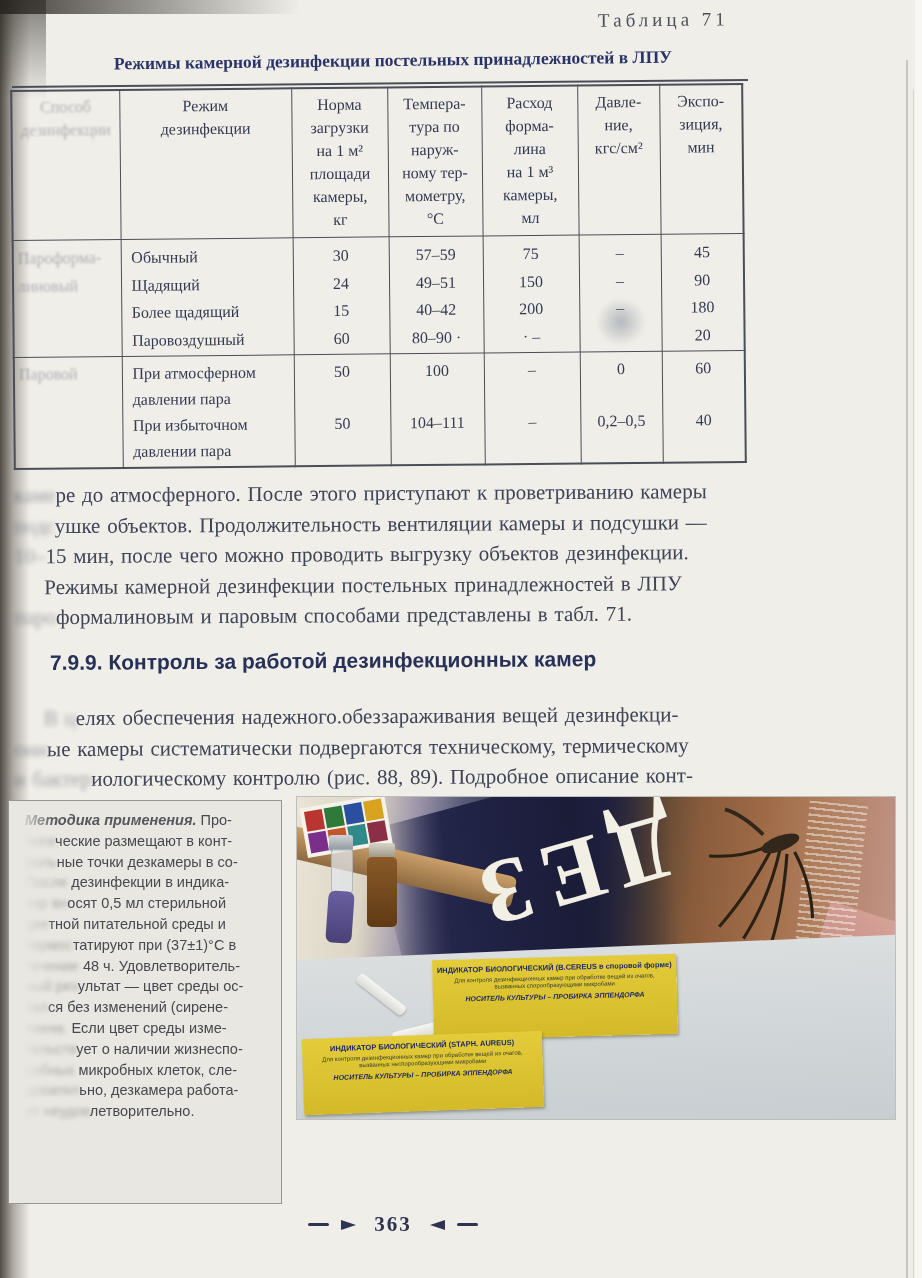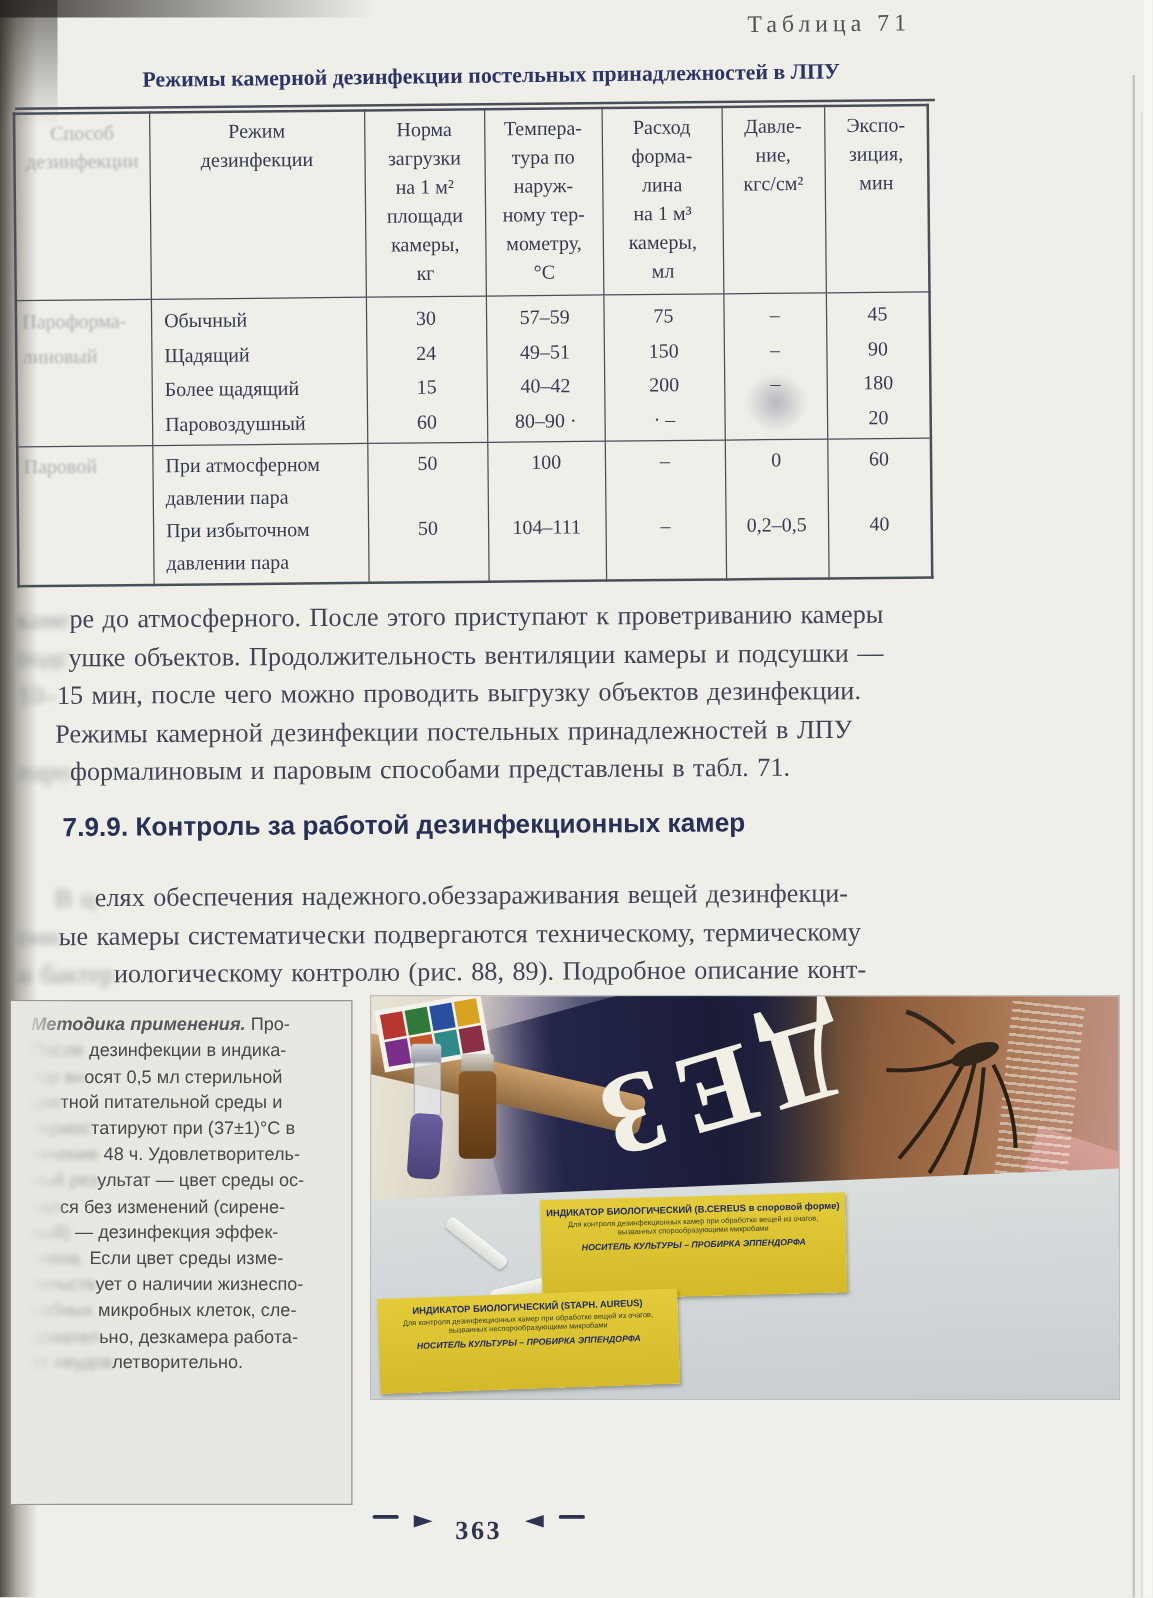--- a/index.html
+++ b/index.html
@@ -111,21 +111,21 @@
         text-align:center;font-family:"Liberation Sans",sans-serif;}
   .lblA{left:136px;top:160px;width:244px;height:80px;transform:rotate(-1.5deg);}
   .lblB{left:6px;top:238px;width:240px;height:76px;transform:rotate(-2deg);}
   .ylabel .t{font-size:7.5px;font-weight:bold;color:#1e2a66;line-height:9px;}
   .ylabel .d{font-size:6px;color:#39402e;margin-top:3px;white-space:pre-line;line-height:7px;}
   .ylabel .c{font-size:7px;font-weight:bold;font-style:italic;color:#1e2a66;margin-top:4px;}
 
   .caption{position:absolute;left:300px;top:1126px;width:475px;text-align:center;font-size:18px;
         line-height:25px;color:#3a4158;white-space:pre-line;}
 
-  .pagenum{position:absolute;left:298px;top:1212px;width:170px;display:flex;align-items:flex-start;
+  .pagenum{position:absolute;left:308px;top:1212px;width:170px;display:flex;align-items:center;
         justify-content:center;gap:18px;color:#2e3450;}
   .pagenum .num{font-weight:bold;font-size:21px;letter-spacing:2px;}
   .arr-line{width:30px;height:3px;background:#2e3450;border-radius:2px;}
   .tri-r{width:0;height:0;border-left:15px solid #2e3450;border-top:5px solid transparent;
         border-bottom:5px solid transparent;margin-left:-6px;}
   .tri-l{width:0;height:0;border-right:15px solid #2e3450;border-top:5px solid transparent;
         border-bottom:5px solid transparent;margin-right:-6px;}
 </style>
 </head>
 <body>
@@ -247,28 +247,29 @@
   <div class="heading">7.9.9. Контроль за работой дезинфекционных камер</div>
 
   <div class="para p2">
     <div class="ln ind"><span class="bl">В ц</span><span>елях обеспечения надежного.обеззараживания вещей дезинфекци-</span></div>
     <div class="ln"><span class="bl">онн</span><span>ые камеры систематически подвергаются техническому, термическому</span></div>
     <div class="ln"><span class="bl">и бактер</span><span>иологическому контролю (рис. 88, 89). Подробное описание конт-</span></div>
   </div>
 
   <div class="sidebar">
     <div class="sb-line"><span class="sb-lead">Методика применения.</span><span> Про-</span></div>
+    <div class="sb-line"><span class="sbl">логи</span><span>ческие размещают в конт-</span></div>
+    <div class="sb-line"><span class="sbl">роль</span><span>ные точки дезкамеры в со-</span></div>
     <div class="sb-line"><span class="sbl">После</span><span> дезинфекции в индика-</span></div>
     <div class="sb-line"><span class="sbl">тор вн</span><span>осят 0,5 мл стерильной</span></div>
     <div class="sb-line"><span class="sbl">цве</span><span>тной питательной среды и</span></div>
     <div class="sb-line"><span class="sbl">термос</span><span>татируют при (37±1)°С в</span></div>
     <div class="sb-line"><span class="sbl">течение</span><span> 48 ч. Удовлетворитель-</span></div>
     <div class="sb-line"><span class="sbl">ный рез</span><span>ультат — цвет среды ос-</span></div>
     <div class="sb-line"><span class="sbl">тал</span><span>ся без изменений (сирене-</span></div>
-    <div class="sb-line"><span class="sbl">вый)</span><span> — дезинфекция эффек-</span></div>
     <div class="sb-line"><span class="sbl">тивна.</span><span> Если цвет среды изме-</span></div>
     <div class="sb-line"><span class="sbl">тельств</span><span>ует о наличии жизнеспо-</span></div>
     <div class="sb-line"><span class="sbl">собных</span><span> микробных клеток, сле-</span></div>
     <div class="sb-line"><span class="sbl">довател</span><span>ьно, дезкамера работа-</span></div>
     <div class="sb-line"><span class="sbl">ет неудов</span><span>летворительно.</span></div>
   </div>
 
   <div class="photo">
     <div class="ph-top"></div>
     <div class="ph-navy"></div>

